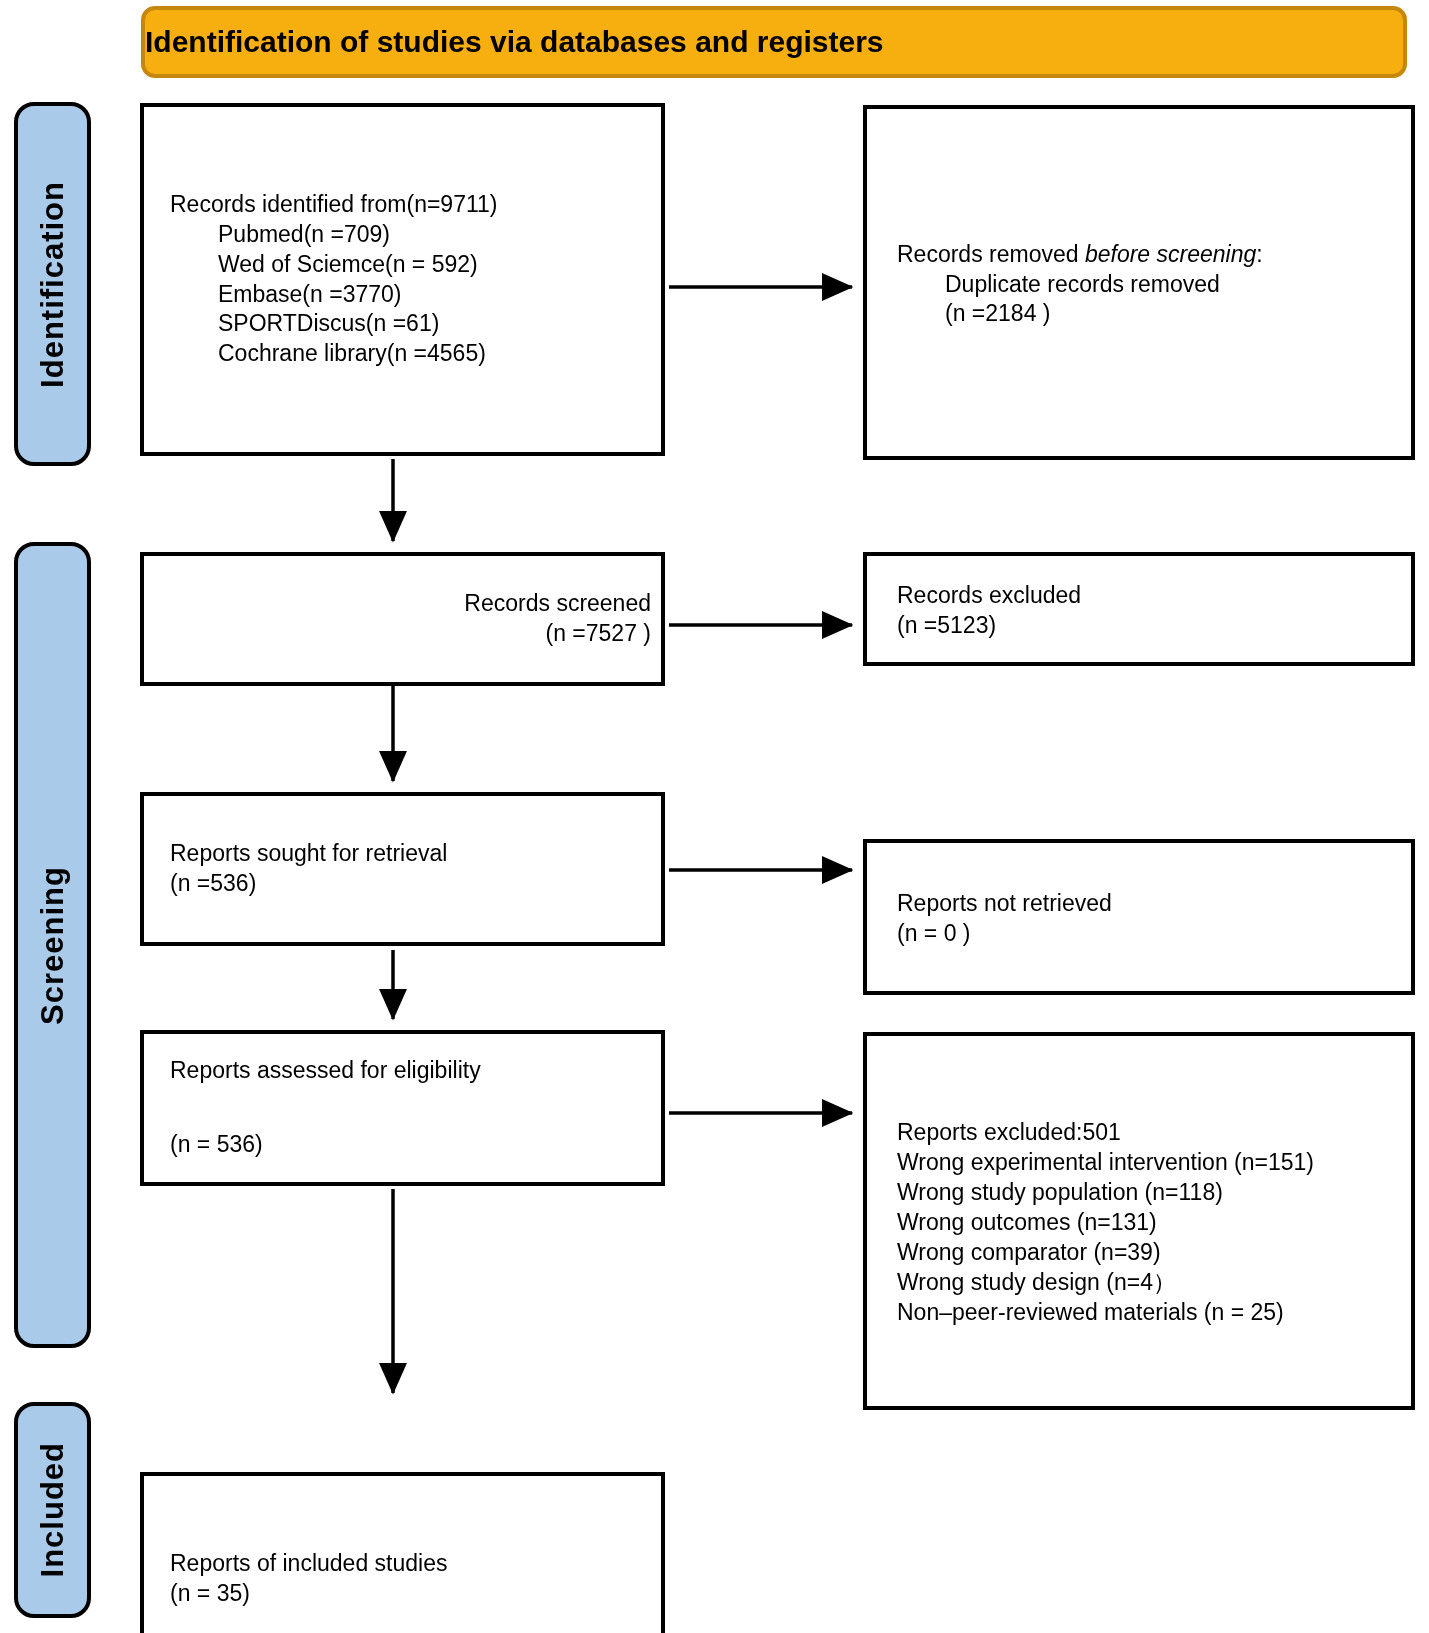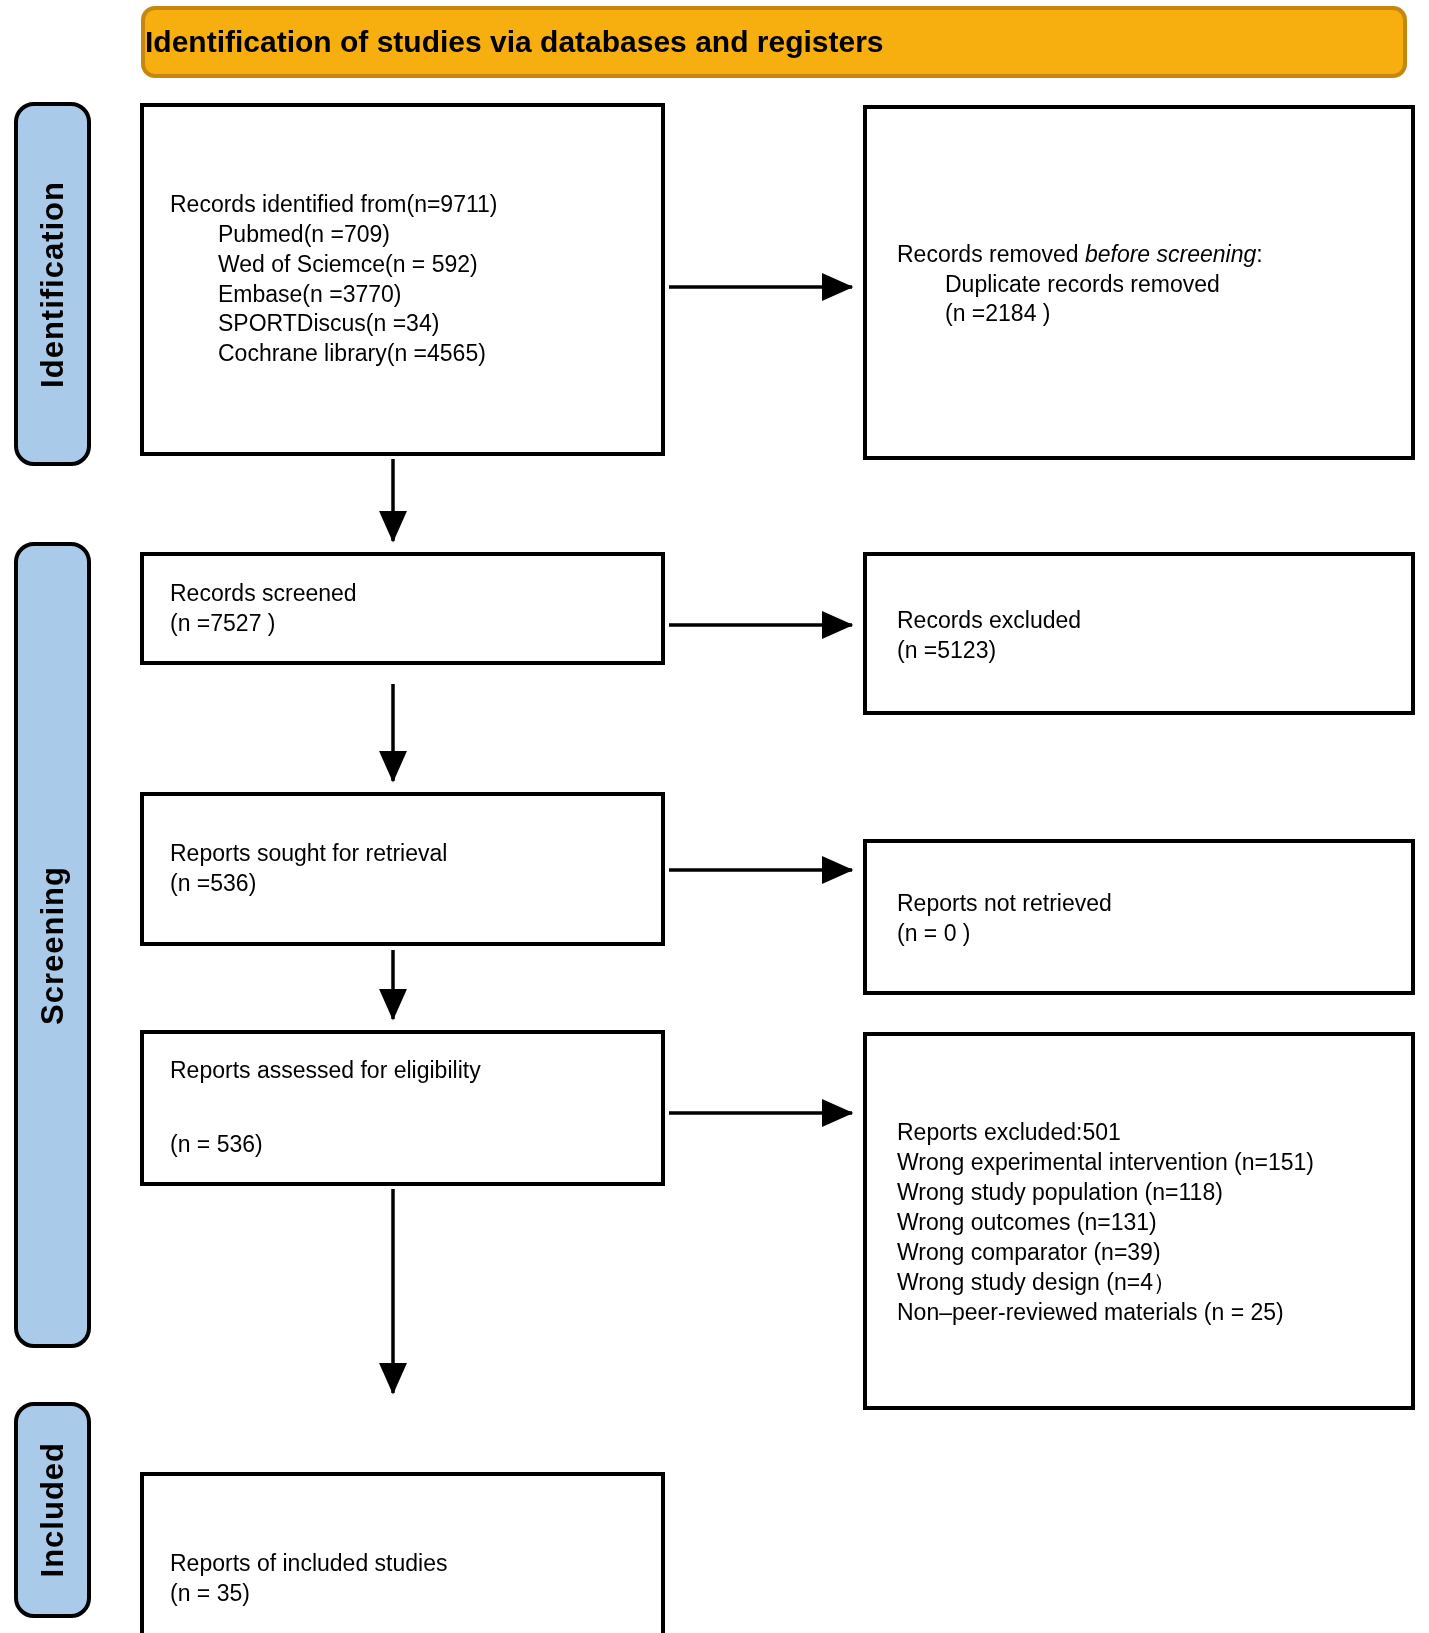--- a/index.html
+++ b/index.html
@@ -54,27 +54,27 @@
     background: #ffffff;
     border: 4px solid #000000;
     box-sizing: border-box;
     display: flex; flex-direction: column; justify-content: center;
     font-size: 23px; line-height: 1.3;
   }
   .box-left  { left: 140px; width: 525px; padding: 8px 10px 8px 26px; }
   .box-right { left: 863px; width: 552px; padding: 12px 14px 8px 30px; }
 
   #box-records-identified   { top: 103px;  height: 353px; }
-  #box-records-screened     { top: 552px;  height: 113px; }
+  #box-records-screened     { top: 552px;  height: 134px; align-items: flex-end; }
   #box-reports-sought       { top: 792px;  height: 154px; }
   #box-reports-assessed     { top: 1030px; height: 156px; gap: 44px; }
   #box-reports-included     { top: 1472px; height: 214px; }
 
   #box-records-removed      { top: 105px;  height: 355px; }
-  #box-records-excluded     { top: 552px;  height: 163px; }
+  #box-records-excluded     { top: 552px;  height: 114px; }
   #box-reports-not-retrieved{ top: 795px;  height: 156px; margin-top: 44px; }
   #box-reports-excluded     { top: 1032px; height: 378px; }
 
   .indent { padding-left: 48px; }
   .ital { font-style: italic; }
   .wrap-narrow { max-width: 420px; }
 
   
   .arrows {
     position: absolute;
@@ -101,21 +101,21 @@
   </div>
   <div class="stage" id="stage-included">
     <span class="vtext">Included</span>
   </div>
 
   <div class="box box-left" id="box-records-identified">
     <div>Records identified from(n=9711)</div>
     <div class="indent">Pubmed(n =709)</div>
     <div class="indent">Wed of Sciemce(n = 592)</div>
     <div class="indent">Embase(n =3770)</div>
-    <div class="indent">SPORTDiscus(n =34)</div>
+    <div class="indent">SPORTDiscus(n =61)</div>
     <div class="indent">Cochrane library(n =4565)</div>
   </div>
 
   <div class="box box-left" id="box-records-screened">
     <div>Records screened</div>
     <div>(n =7527 )</div>
   </div>
 
   <div class="box box-left" id="box-reports-sought">
     <div>Reports sought for retrieval</div>

